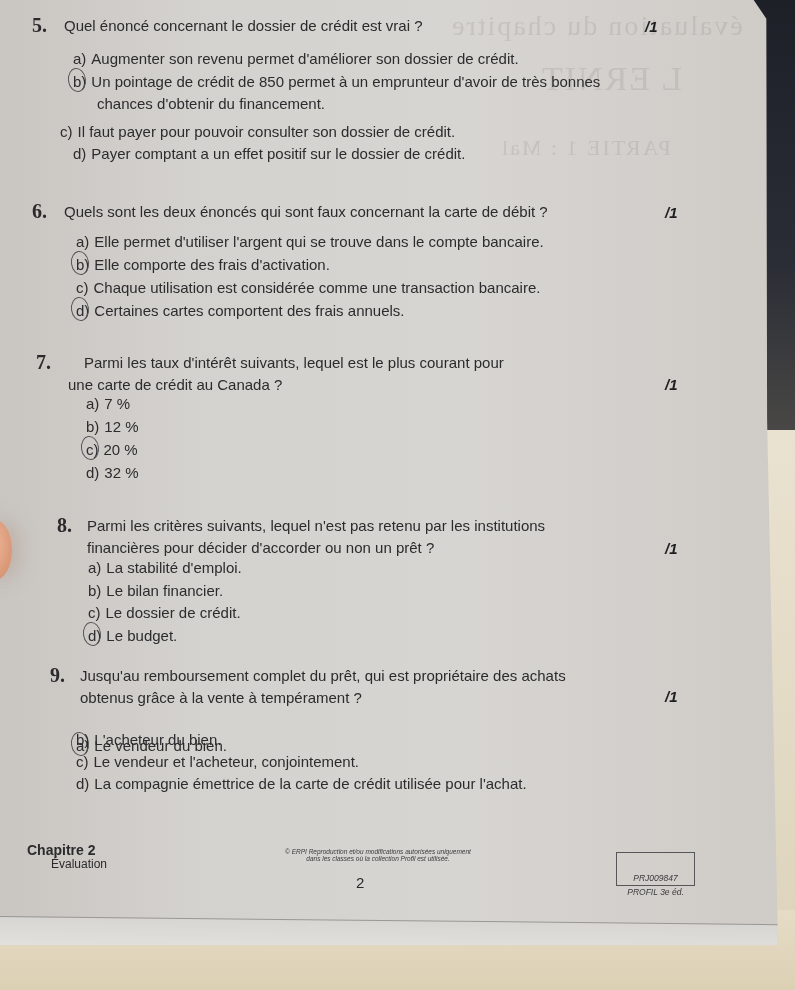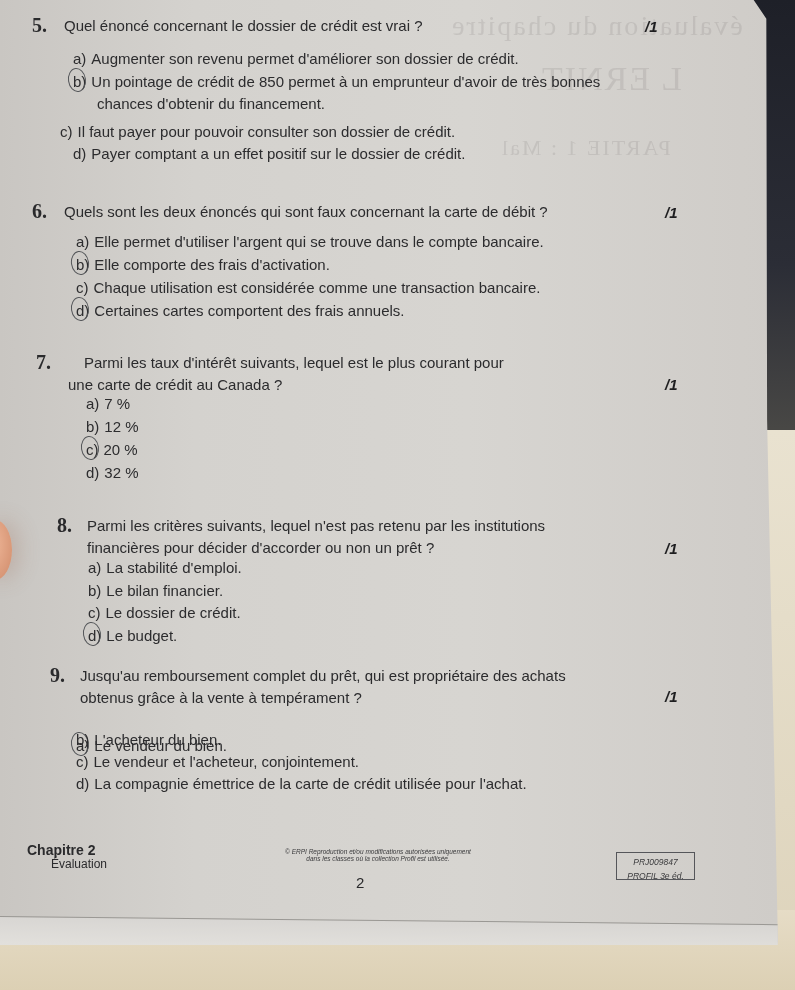--- a/index.html
+++ b/index.html
@@ -74,23 +74,23 @@
       position:absolute; left:31px; top:867px; font-size:12px; color:#2a2a2c;margin-left:20px;
     }
     .footer-copy {
       position:absolute; left:243px; top:858px; width:270px; font-size:6.5px; line-height:7px;
       color:#3a3a3c; text-align:center; font-style:italic;
     }
     .page-num {
       position:absolute; left:356px; top:884px; font-size:15px; color:#2a2a2c;
     }
     .code-box {
-      position:absolute; left:616px; top:862px; width:79px; height:28px;
+      position:absolute; left:616px; top:862px; width:79px; height:34px;
       border:1px solid #55565a; font-size:8.5px; color:#3a3a3c; text-align:center;
-      font-style:italic; line-height:14px; padding-top:2px; box-sizing:border-box;
+      font-style:italic; line-height:14px; padding-top:18px; box-sizing:border-box;
     }
   </style>
 </head>
 <body>
 
 <div class="backdrop-top"></div>
 <div class="backdrop-desk-right"></div>
 <div class="backdrop-desk"></div>
 
 <div class="page">

